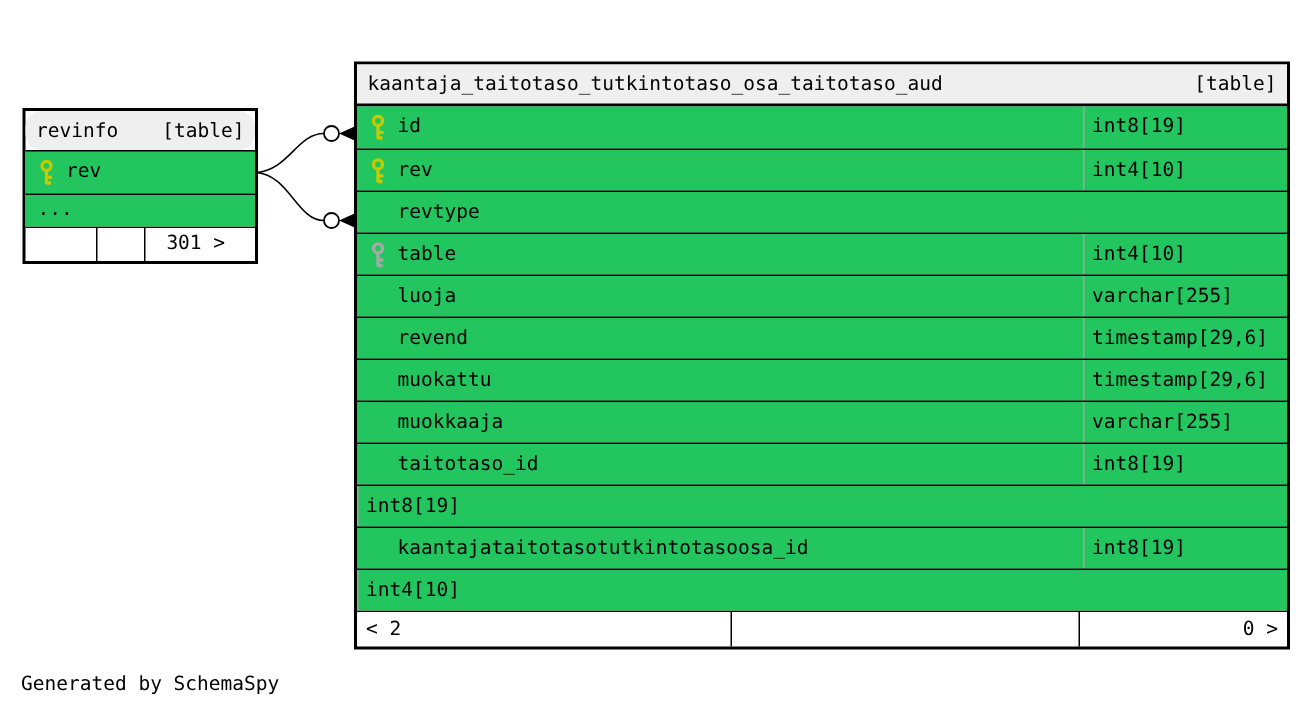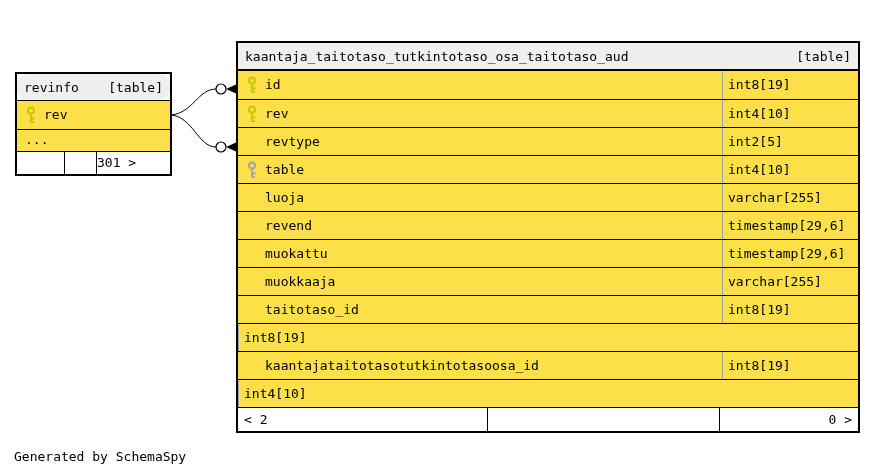--- a/index.html
+++ b/index.html
@@ -30,21 +30,21 @@
 
   
   #revinfo-table { left: 15px; top: 72px; width: 157px; }
   #revinfo-table .thead { height: 26px; border-radius: 11px; }
   #revinfo-table .row { height: 29px; border-top: 1px solid #000; }
   #revinfo-table .row.ellipsis-row { height: 22px; }
   #revinfo-table .tfoot { height: 22px; border-top: 1px solid #000; display: flex; }
   #revinfo-table .tfoot .fcell { box-sizing: border-box; }
   #revinfo-table .tfoot .fcell.f1 { width: 48px; border-right: 1px solid #000; }
   #revinfo-table .tfoot .fcell.f2 { width: 32px; border-right: 1px solid #000; }
-  #revinfo-table .tfoot .fcell.f3 { flex: 1; text-align: left; padding: 3px 6px 12px 0; }
+  #revinfo-table .tfoot .fcell.f3 { flex: 1; text-align: center; padding: 3px 6px 12px 0; }
 
   
   #main-table { left: 236px; top: 13px; width: 624px; margin-top: 28px; }
   #main-table .thead { height: 28px; border-bottom: 2px solid #000; }
   #main-table .row { display: flex; height: 28px; border-top: 1px solid #000; }
   #main-table .row:first-child { border-top: none; }
   #main-table .cell.name { width: 484px; position: relative; padding: 6px 4px 0 27px; box-sizing: border-box; }
   #main-table .cell.type { flex: 1; border-left: 1px solid #a3a3a3; padding: 6px 4px 0 5px; box-sizing: border-box; }
   #main-table .tfoot { height: 23px; border-top: 1px solid #000; display: flex; }
   #main-table .tfoot .fcell { box-sizing: border-box; padding-top: 4px; }
@@ -56,21 +56,21 @@
     background: var(--header-bg, #efefef);
     display: flex;
     justify-content: space-between;
     align-items: center;
     padding: 0 7px;
     box-sizing: border-box;
   }
   .thead .tname { white-space: nowrap; }
   .thead .badge { white-space: nowrap; }
 
-  .row { position: relative; box-sizing: border-box; background: #fde047; }
+  .row { position: relative; box-sizing: border-box; background: #22c55e; }
   .row .colname-wrap { display: block; padding-top: 0; }
   #revinfo-table .row { padding: 6px 4px 0 27px; }
   #revinfo-table .row.ellipsis-row { padding: 2px 4px 0 8px; }
 
   .key-icon {
     position: absolute;
     left: 8px;
     top: 50%;
     transform: translateY(-50%);
     width: 12px; height: 18px;
@@ -155,21 +155,20 @@
       <span class="col-name">rev</span>
     </div>
     <div class="cell type">int4[10]</div>
   </div>
 
   <div class="row">
     <div class="cell name">
       
       <span class="col-name">revtype</span>
     </div>
-    <div class="cell type">int2[5]</div>
   </div>
 
   <div class="row">
     <div class="cell name">
       <span class="key-icon key-foreign">
         <svg width="12" height="18" viewBox="0 0 12 18">
           <circle cx="6" cy="4.6" r="3" fill="none" stroke="currentColor" stroke-width="2.2"></circle>
           <path d="M6 7.6 L6 16.6 M6 12.3 L9.6 12.3 M6 16 L9 16" fill="none" stroke="currentColor" stroke-width="2.2"></path>
         </svg>
       </span>

